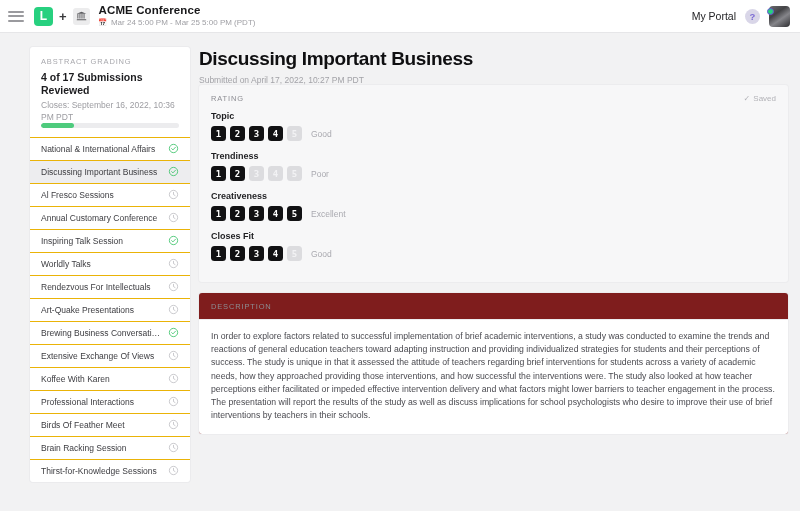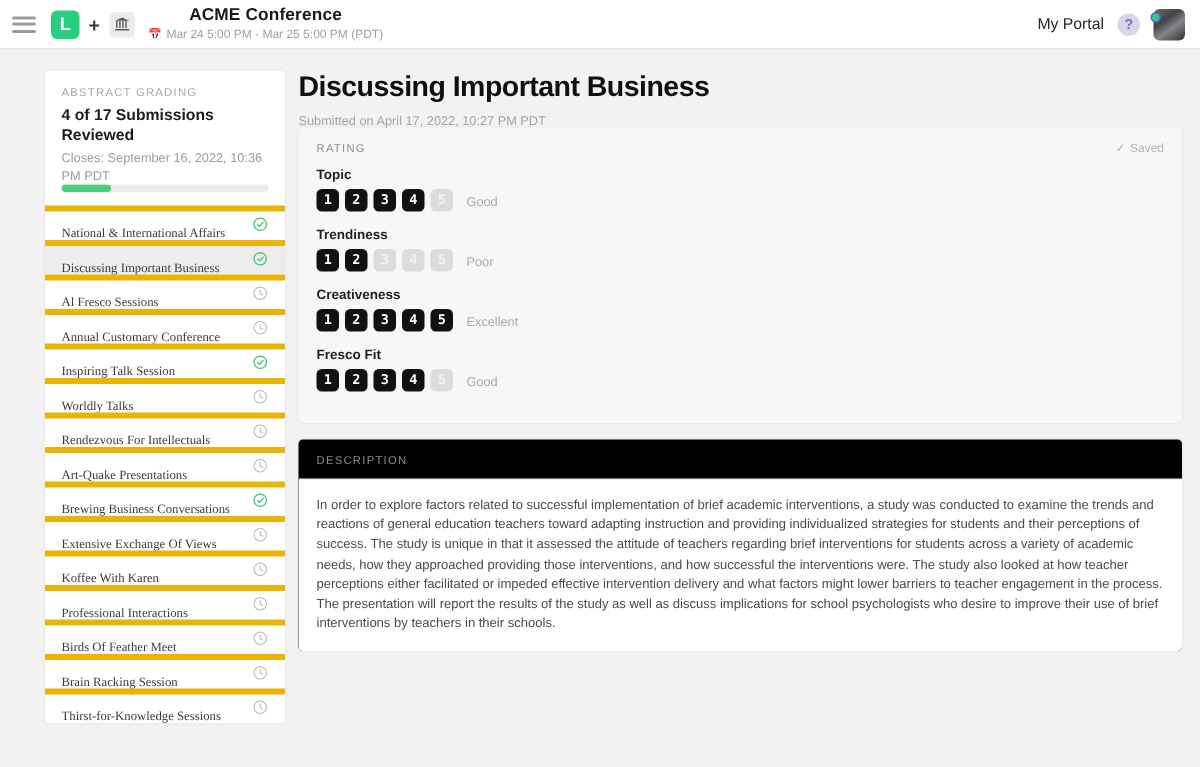--- a/index.html
+++ b/index.html
@@ -30,21 +30,21 @@
     display: flex; align-items: center; justify-content: center;
     line-height: 1;
   }
   .plus { color: #3a3a3c; font-size: 13px; font-weight: bold; margin: 0 6px; }
   .venue-icon {
     width: 17px; height: 17px; border-radius: 3px;
     background: #ececed;
     display: flex; align-items: center; justify-content: center;
     color: #5b5b5f;
   }
-  .event-block { margin-left: 9px; display: flex; flex-direction: column; justify-content: center; align-items: center; }
+  .event-block { margin-left: 9px; display: flex; flex-direction: column; justify-content: center; }
   .event-title { font-size: 11.5px; font-weight: bold; color: #18181a; line-height: 13px; letter-spacing: .1px; }
   .event-dates { font-size: 8px; color: #a0a0a5; line-height: 11px; display: flex; align-items: center; gap: 3px; }
   .cal-glyph { font-size: 7.5px; color: #bdbdc2; }
 
   .topbar-right { margin-left: auto; display: flex; align-items: center; gap: 9px; }
   .my-portal { font-size: 10.5px; color: #232326; font-weight: 500; cursor: pointer; }
   .help-icon {
     width: 15px; height: 15px; border-radius: 50%;
     background: #d9d6e8; color: #7c6bd4;
     font-size: 9.5px; font-weight: bold;
@@ -78,25 +78,24 @@
   }
   .sb-head { padding: 10px 11px 9px 11px; }
   .sb-kicker { font-size: 7.5px; letter-spacing: .85px; color: #a8a8ad; text-transform: uppercase; margin-bottom: 5px; }
   .sb-count { font-size: 10.5px; font-weight: bold; color: #1c1c1f; line-height: 13px; margin-bottom: 3px; }
   .sb-closes { font-size: 8.5px; color: #9c9ca1; line-height: 11.5px; margin-bottom: 0; }
   .progress { height: 4.5px; background: #ececee; border-radius: 3px; overflow: hidden; }
   .progress-fill { height: 100%; background: #4ecb7d; border-radius: 3px; }
 
   .sb-list { list-style: none; }
   .sb-item {
-    display: flex; align-items: flex-end;
+    display: flex; align-items: center;
     padding: 0 11px; height: 23px;
-    border-top: 4px solid #eab308;
+    border-top: 1px solid #eab308;
     cursor: pointer;
-    font-family: Liberation Serif, serif;
   }
   .sb-item.active { background: #ededef; }
   .sb-label {
     font-size: 8.5px; color: #3c3c40;
     white-space: nowrap; overflow: hidden; text-overflow: ellipsis;
     flex: 1;
   }
   .status { width: 11px; height: 11px; flex: 0 0 11px; margin-left: 5px; }
 
   
@@ -124,21 +123,21 @@
     display: flex; align-items: center; justify-content: center;
     font-size: 9px; font-weight: bold;
     cursor: pointer;
     font-family: "DejaVu Sans Mono", monospace;
   }
   .tile.on  { background: #111113; color: #ffffff; }
   .tile.off { background: #dcdcdf; color: #f2f2f4; }
   .scale-word { font-size: 8.5px; color: #aaaab0; margin-left: 5px; }
   .add-note { font-size: 8.5px; color: #a4a4aa; cursor: pointer; margin-top: 1px; }
 
-  .desc-card { background: #000000; border-radius: 3px; box-shadow: 0 0 0 1px #ececee; overflow: hidden; }
+  .desc-card { background: #7f1d1d; border-radius: 3px; box-shadow: 0 0 0 1px #ececee; overflow: hidden; }
   .desc-head { padding: 9px 12px 8px 12px; border-bottom: 1px solid #ededef; }
   .desc-body {
     background: #ffffff;
     padding: 10px 12px 12px 12px;
     font-size: 8.7px; line-height: 13.2px; color: #4a4a50;
     text-align: left;
   }
 </style>
 </head>
 <body>
@@ -335,21 +334,21 @@
           </div>
           <div class="crit-name">Creativeness</div>
           <div class="scale-row">
             <div class="tile on">1</div>
             <div class="tile on">2</div>
             <div class="tile on">3</div>
             <div class="tile on">4</div>
             <div class="tile on">5</div>
             <span class="scale-word">Excellent</span>
           </div>
-          <div class="crit-name">Fresco Fit</div>
+          <div class="crit-name">Closes Fit</div>
           <div class="scale-row">
             <div class="tile on">1</div>
             <div class="tile on">2</div>
             <div class="tile on">3</div>
             <div class="tile on">4</div>
             <div class="tile off">5</div>
             <span class="scale-word">Good</span>
           </div>
         </div>
     </div>

